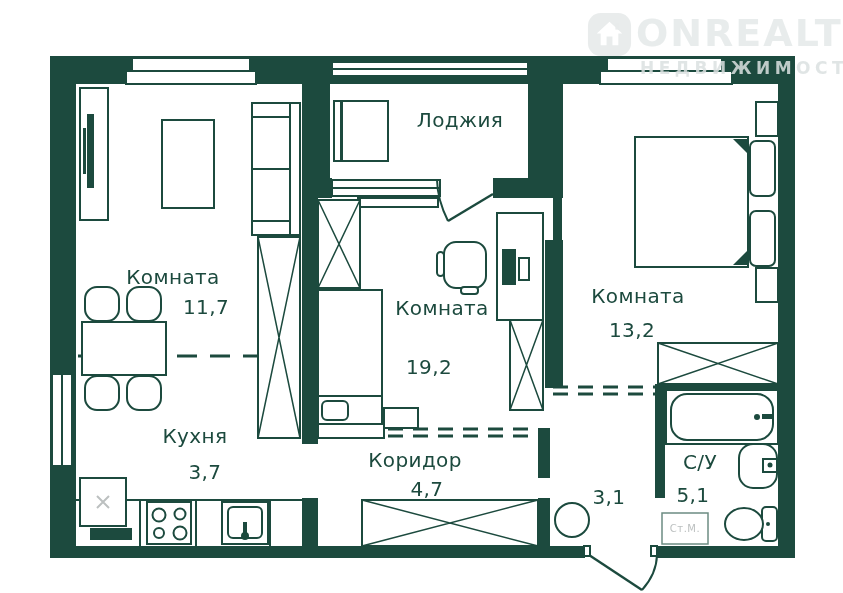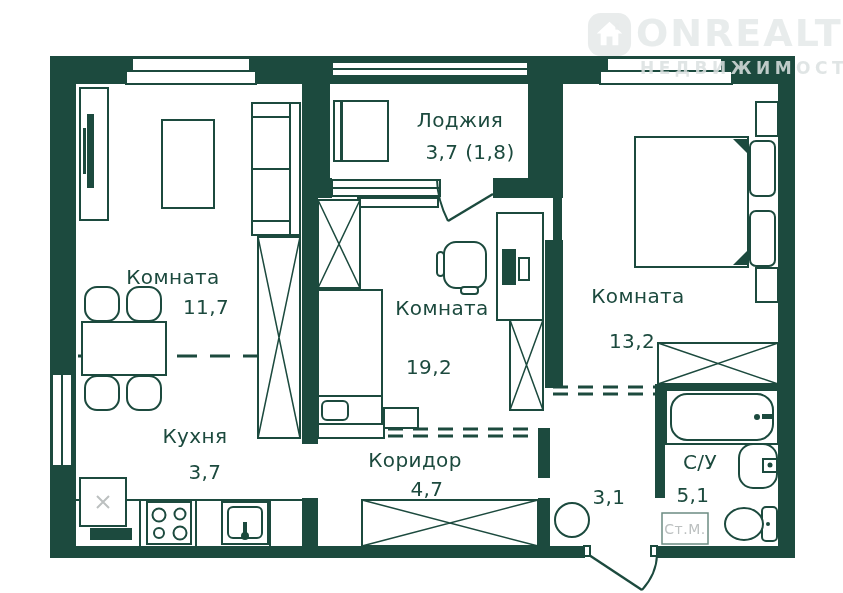--- a/index.html
+++ b/index.html
@@ -16,21 +16,21 @@
   .wfur{fill:#fff;stroke:#6c8c82;stroke-width:1.5;}
   .ln{fill:none;stroke:var(--wall);stroke-width:2;}
   .thk{fill:none;stroke:var(--wall);stroke-width:2.4;}
   .xl{stroke:var(--wall);stroke-width:1.5;}
   .gx{stroke:var(--muted);stroke-width:2;}
   .dash1{fill:none;stroke:var(--wall);stroke-width:3.2;stroke-dasharray:20 13;}
   .dash2{fill:none;stroke:var(--wall);stroke-width:3;stroke-dasharray:15 10;}
   
   .room-label{position:absolute;transform:translate(-50%,-50%);color:var(--wall);
       font-size:20px;letter-spacing:.4px;white-space:nowrap;line-height:1;z-index:3;}
-  .room-label.small{font-size:14px;color:var(--muted);letter-spacing:.5px;}
+  .room-label.small{font-size:10px;color:var(--muted);letter-spacing:.5px;}
   
   .wm{position:absolute;left:0;top:0;z-index:5;pointer-events:none;}
   .wm-icon{position:absolute;left:586px;top:11px;}
   .wm-brand{position:absolute;left:636px;top:14px;font-size:38px;font-weight:800;
       letter-spacing:2px;color:rgba(231,235,235,.95);line-height:1;}
   .wm-tag{position:absolute;left:640px;top:60px;font-size:17px;font-weight:700;
       letter-spacing:4.5px;color:rgba(219,224,224,.85);line-height:1;}
 </style>
 </head>
 <body>
@@ -173,27 +173,26 @@
       <rect class="fur" x="763" y="459" width="14" height="13"></rect>
       <circle class="dk" cx="770" cy="465" r="2.5"></circle>
       <rect class="fur" x="762" y="507" width="15" height="34" rx="4"></rect>
       <ellipse class="fur" cx="744" cy="524" rx="19" ry="16"></ellipse>
       <circle class="dk" cx="768" cy="524" r="2"></circle>
       <rect class="wfur" x="662" y="513" width="46" height="31"></rect>
     </g>
   </svg>
 
   <div class="room-label" style="left:460px;top:120px">Лоджия</div>
-  <div class="room-label" style="left:470px;top:152px">3,7 (1,8)</div>
   <div class="room-label" style="left:173px;top:277px">Комната</div>
   <div class="room-label" style="left:206px;top:307px">11,7</div>
   <div class="room-label" style="left:442px;top:308px">Комната</div>
   <div class="room-label" style="left:429px;top:367px">19,2</div>
   <div class="room-label" style="left:638px;top:296px">Комната</div>
-  <div class="room-label" style="left:632px;top:341px">13,2</div>
+  <div class="room-label" style="left:632px;top:330px">13,2</div>
   <div class="room-label" style="left:195px;top:436px">Кухня</div>
   <div class="room-label" style="left:205px;top:472px">3,7</div>
   <div class="room-label" style="left:415px;top:460px">Коридор</div>
   <div class="room-label" style="left:427px;top:489px">4,7</div>
   <div class="room-label" style="left:609px;top:497px">3,1</div>
   <div class="room-label" style="left:700px;top:462px">С/У</div>
   <div class="room-label" style="left:693px;top:495px">5,1</div>
   <div class="room-label small" style="left:685px;top:529px">Ст.М.</div>
 
   <div class="wm">

